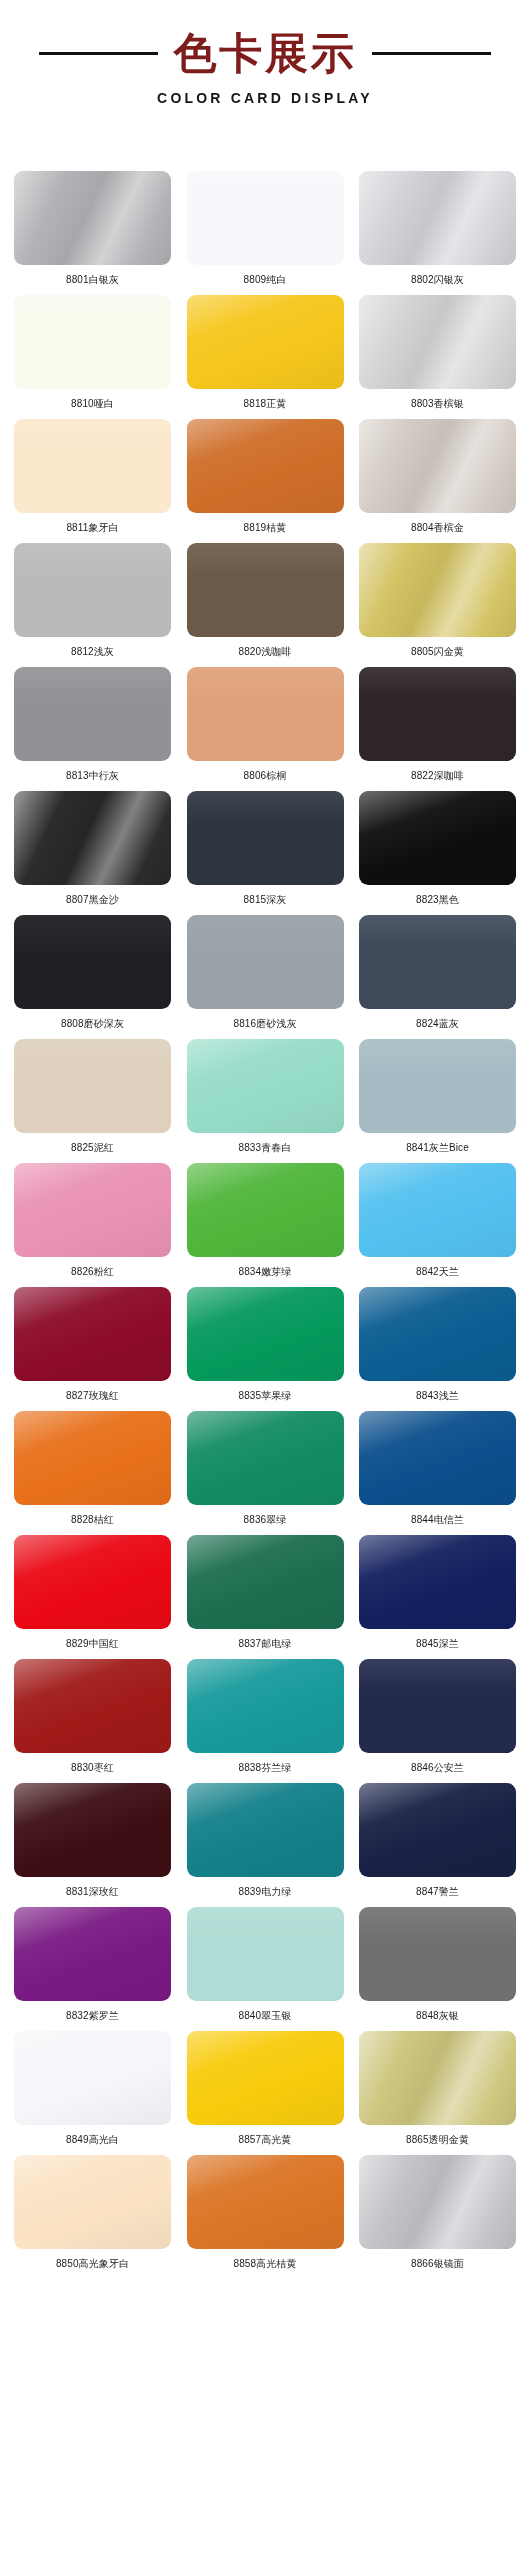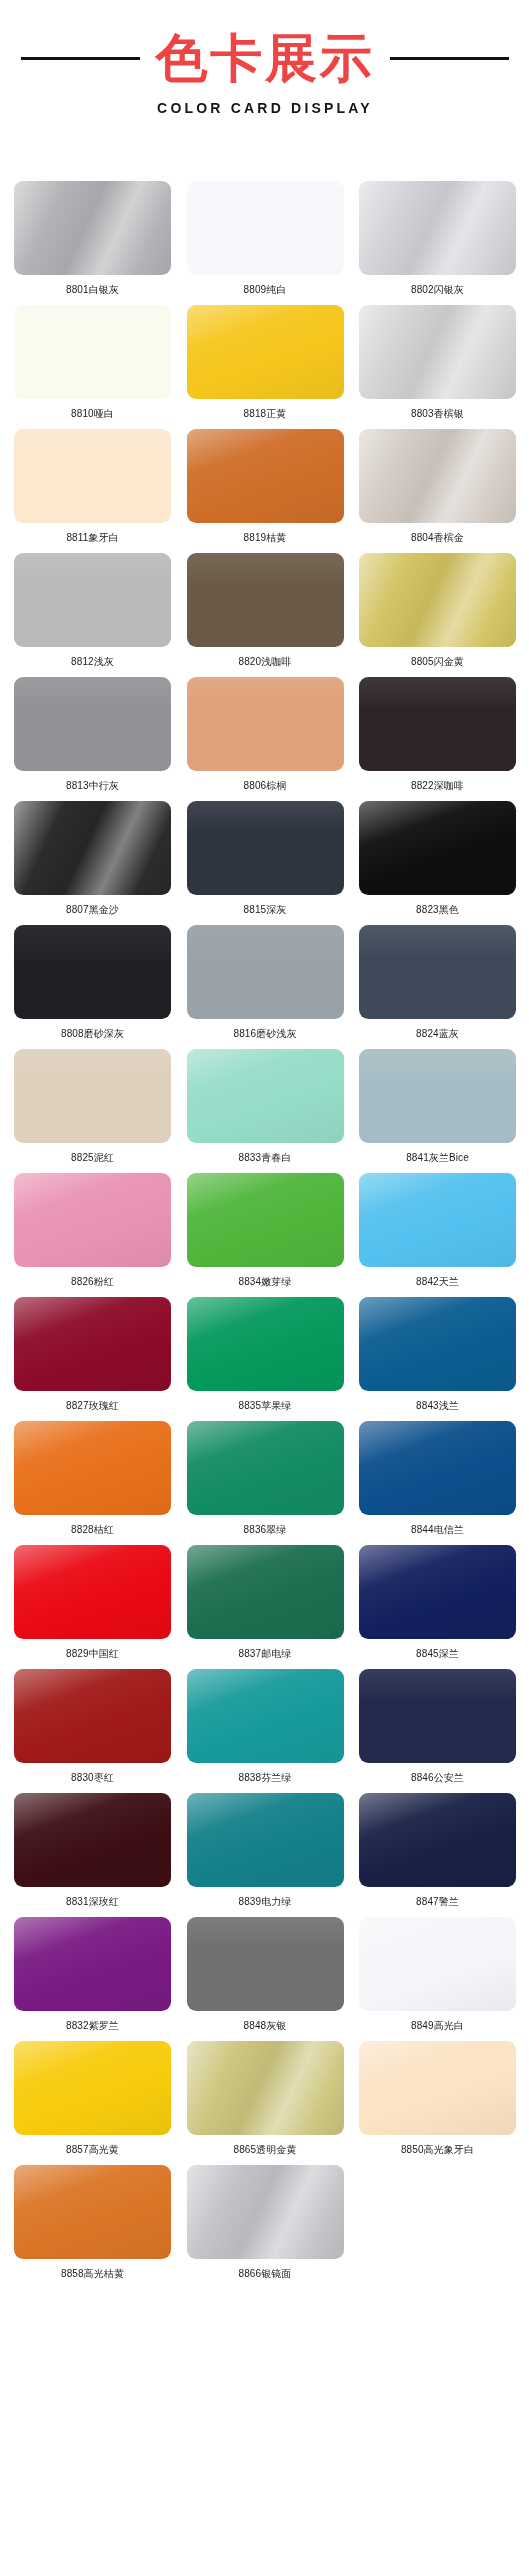--- a/index.html
+++ b/index.html
@@ -27,25 +27,25 @@
     justify-content: center;
     gap: 15.5px;
   }
   .rule {
     display: block;
     width: 119px;
     height: 2.8px;
     background: #111111;
   }
   .main-title {
-    font-size: 52px;
+    font-size: 43px;
     line-height: 1.05;
     font-weight: 700;
     letter-spacing: 2.8px;
-    color: #ef4444;
+    color: #7f1d1d;
     white-space: nowrap;
     font-family: "Liberation Sans", "DejaVu Sans", sans-serif;
   }
   .sub-title {
     margin-top: 14px;
     font-size: 14px;
     letter-spacing: 3.2px;
     font-weight: 700;
     color: #161616;
   }
@@ -297,20 +297,24 @@
     </div>
     <div class="cell">
       <div class="swatch gloss" style="background: rgb(24, 33, 69);"></div>
       <div class="label">8847警兰</div>
     </div>
     <div class="cell">
       <div class="swatch gloss" style="background: rgb(122, 26, 132);"></div>
       <div class="label">8832紫罗兰</div>
     </div>
     <div class="cell">
+      <div class="swatch" style="background: rgb(175, 220, 212);"></div>
+      <div class="label">8840翠玉银</div>
+    </div>
+    <div class="cell">
       <div class="swatch" style="background: rgb(111, 112, 114);"></div>
       <div class="label">8848灰银</div>
     </div>
     <div class="cell">
       <div class="swatch gloss" style="background: rgb(246, 246, 250);"></div>
       <div class="label">8849高光白</div>
     </div>
     <div class="cell">
       <div class="swatch gloss" style="background: rgb(248, 203, 12);"></div>
       <div class="label">8857高光黄</div>

